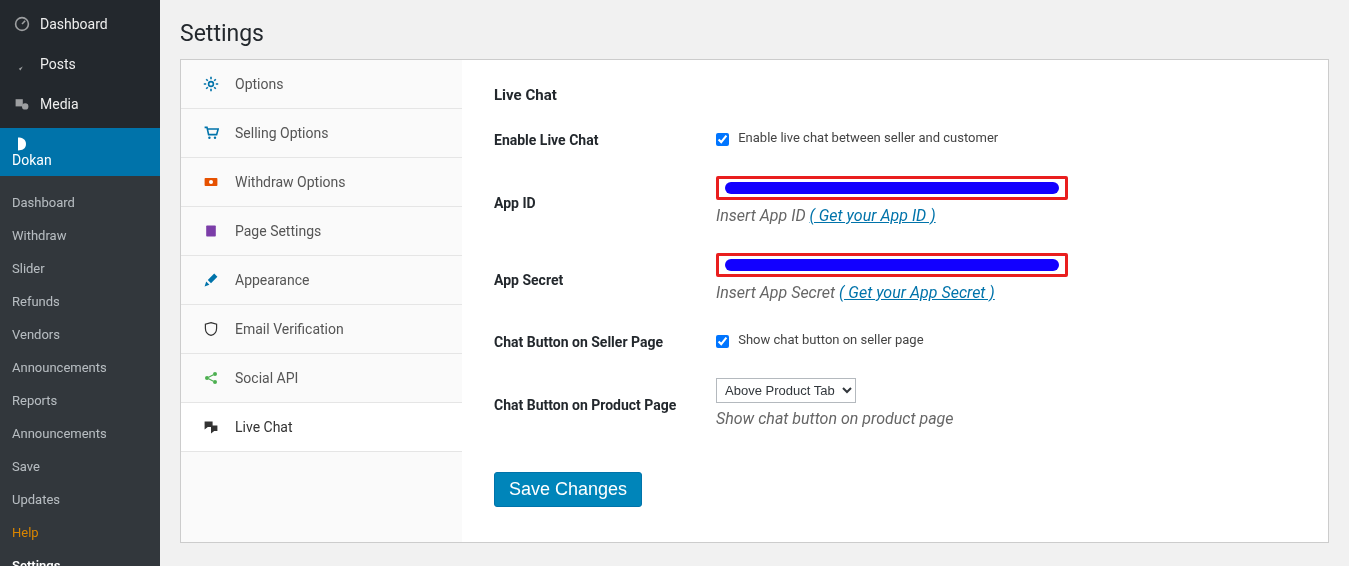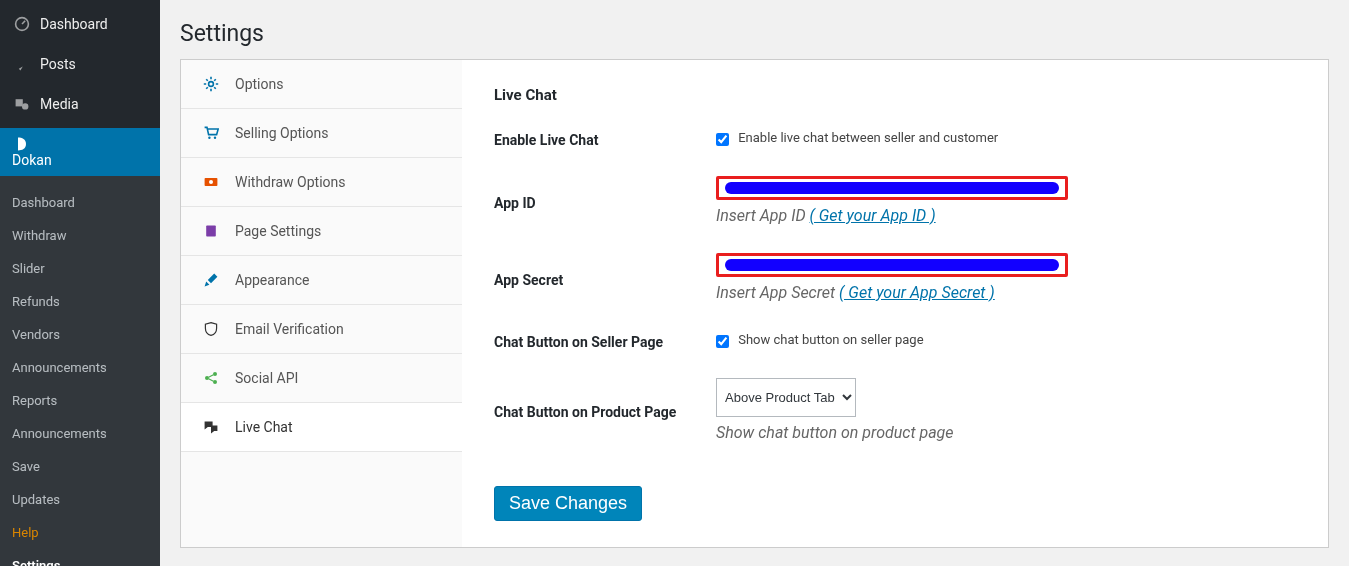--- a/index.html
+++ b/index.html
@@ -34,21 +34,21 @@
 .content h2 { font-size:15px; font-weight:bold; color:#23282d; margin-bottom:24px; }
 .row { display:flex; align-items:center; margin-bottom:28px; }
 .row .lbl { width:222px; font-size:14px; font-weight:700; color:#23282d; padding-top:4px; }
 .row .fld { flex:1; max-width:620px; }
 .row .fld label { font-size:13px; color:#444; }
 .row input[type=checkbox] { margin-right:6px; vertical-align:middle; }
 .hint { font-style:italic; color:#666; font-size:16px; margin-top:6px; }
 .hint a { color:#0073aa; font-style:italic; text-decoration:underline; }
 .redbox { border:3px solid #e91e1e; padding:3px 6px; width:352px; border-radius:2px; background:#fff; }
 .redbox .bar { height:12px; background:#1200ff; border-radius:6px; }
-select.sel { padding:10px 4px; font-size:13px; border:1px solid #b4b9be; background:#fff; color:#32373c; }
+select.sel { padding:3px 4px; font-size:13px; border:1px solid #b4b9be; background:#fff; color:#32373c; }
 .save-btn { margin-top:16px; padding:6px 14px; background:#0085ba; border:1px solid #0073aa; color:#fff; font-size:18px; border-radius:3px; cursor:pointer; }
 svg { display:block; }
 </style>
 </head>
 <body>
 
 <div class="layout">
 
   <div class="admin-sidebar">
     <a class="menu-top">

